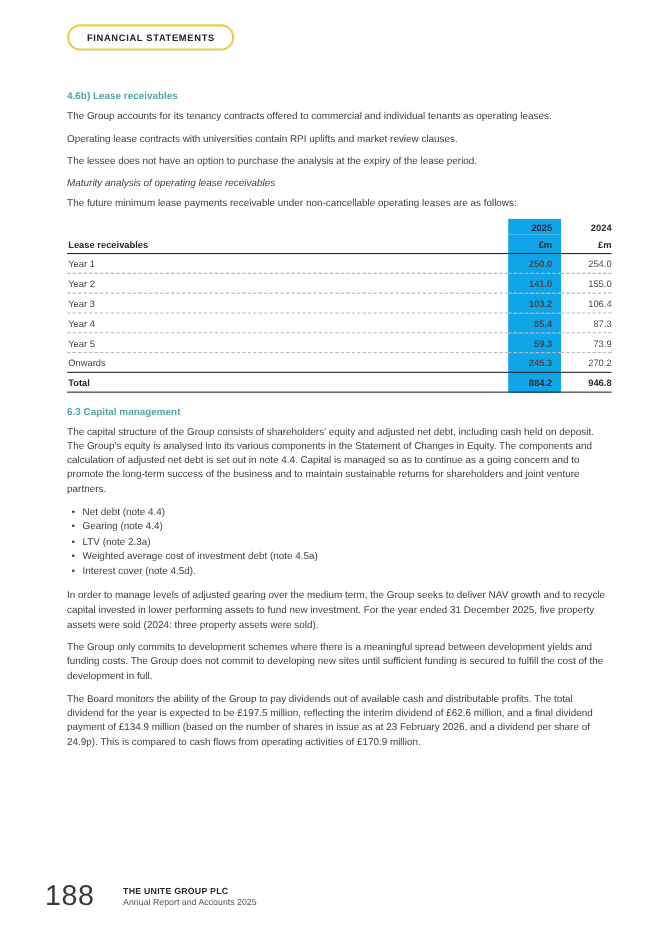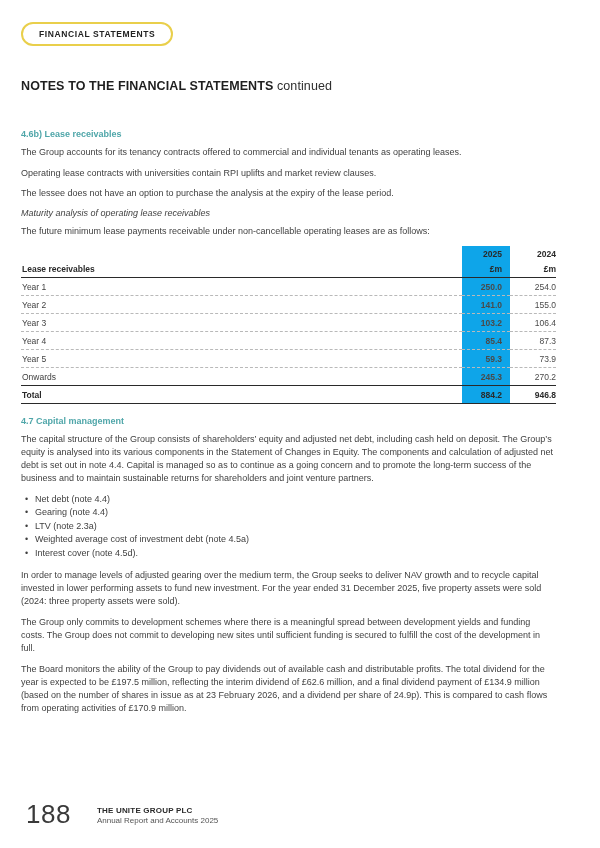--- a/index.html
+++ b/index.html
@@ -8,21 +8,21 @@
     background: #ffffff;
     font-family: "Liberation Sans", sans-serif;
     color: #3f3f3f;
     position: relative;
     overflow: hidden;
   }
   .page {
     position: absolute;
     top: 0; left: 0;
     width: 596px; height: 848px;
-    padding: 22px 40px 0 21px;
+    padding: 22px 40px 0 61px;
   }
   
   .badge {
     display: inline-block;
     border: 2px solid #e9cf4b;
     border-radius: 14px;
     padding: 5px 16px 5px 16px;
     font-size: 8.5px;
     font-weight: bold;
     letter-spacing: 0.6px;
@@ -111,21 +111,21 @@
   ul.metrics-list li::before {
     content: "\2022";
     position: absolute;
     left: 2px;
     color: #3f3f3f;
   }
 
   
   .footer {
     position: absolute;
-    left: 26px;
+    left: 41px;
     bottom: 18px;
     display: flex;
     align-items: center;
   }
   .page-number {
     font-size: 26px;
     color: #3a3a3a;
     letter-spacing: 0.5px;
   }
   .footer-info {
@@ -145,21 +145,20 @@
     text-align: center;
   }
 </style>
 </head>
 <body>
 
 <div class="page">
 
   <div class="badge">FINANCIAL STATEMENTS</div>
 
-  <h1 class="page-title"><span class="t-bold">NOTES TO THE FINANCIAL STATEMENTS</span><span class="t-reg"> continued</span></h1>
 
   <div class="sec-lease">
     <div class="sec-heading">4.6b) Lease receivables</div>
     <p class="body-text">The Group accounts for its tenancy contracts offered to commercial and individual tenants as operating leases.</p>
     <p class="body-text">Operating lease contracts with universities contain RPI uplifts and market review clauses.</p>
     <p class="body-text">The lessee does not have an option to purchase the analysis at the expiry of the lease period.</p>
     <p class="italic-sub">Maturity analysis of operating lease receivables</p>
     <p class="body-text">The future minimum lease payments receivable under non-cancellable operating leases are as follows:</p>
 
     <table class="lease-table">
@@ -212,21 +211,21 @@
         <tr class="total-row">
           <td>Total</td>
           <td class="num hl">884.2</td>
           <td class="num">946.8</td>
         </tr>
       </tfoot>
     </table>
   </div>
 
   <div class="sec-capital">
-    <div class="sec-heading">4.7 Capital management</div>
+    <div class="sec-heading">6.3 Capital management</div>
     <p class="body-text">The capital structure of the Group consists of shareholders’ equity and adjusted net debt, including cash held on deposit. The Group’s equity is analysed into its various components in the Statement of Changes in Equity. The components and calculation of adjusted net debt is set out in note 4.4. Capital is managed so as to continue as a going concern and to promote the long-term success of the business and to maintain sustainable returns for shareholders and joint venture partners.</p>
     <ul class="metrics-list">
 
     <li>Net debt (note 4.4)</li>
         <li>Gearing (note 4.4)</li>
         <li>LTV (note 2.3a)</li>
         <li>Weighted average cost of investment debt (note 4.5a)</li>
         <li>Interest cover (note 4.5d).</li>
       </ul>
     <p class="body-text">In order to manage levels of adjusted gearing over the medium term, the Group seeks to deliver NAV growth and to recycle capital invested in lower performing assets to fund new investment. For the year ended 31 December 2025, five property assets were sold (2024: three property assets were sold).</p>

